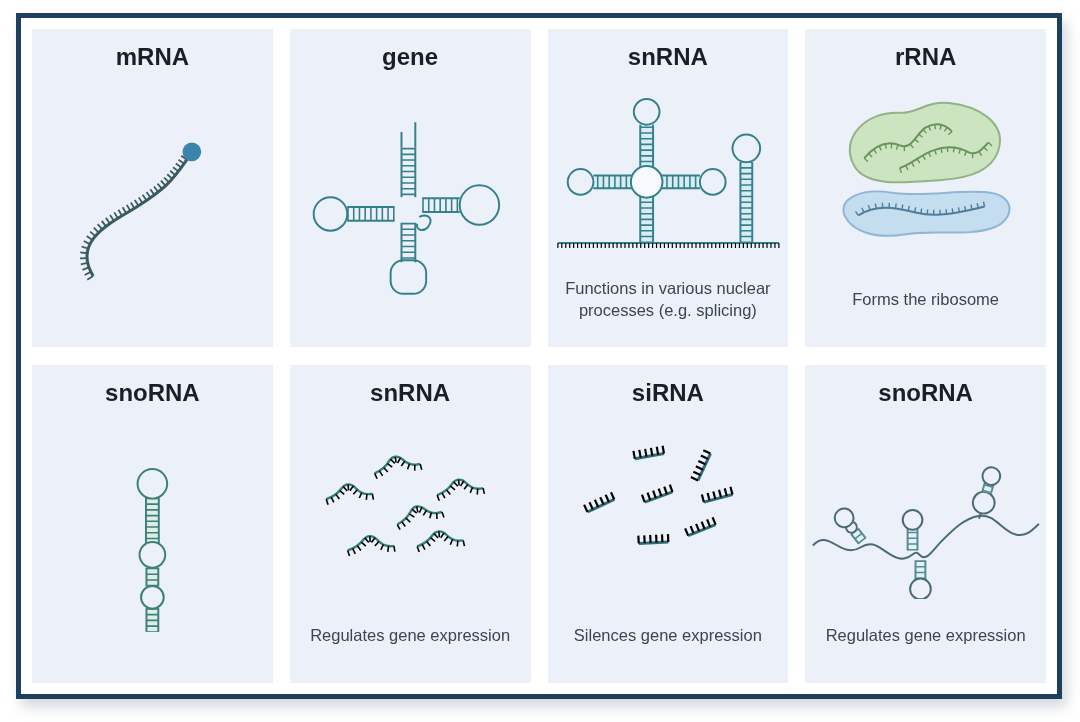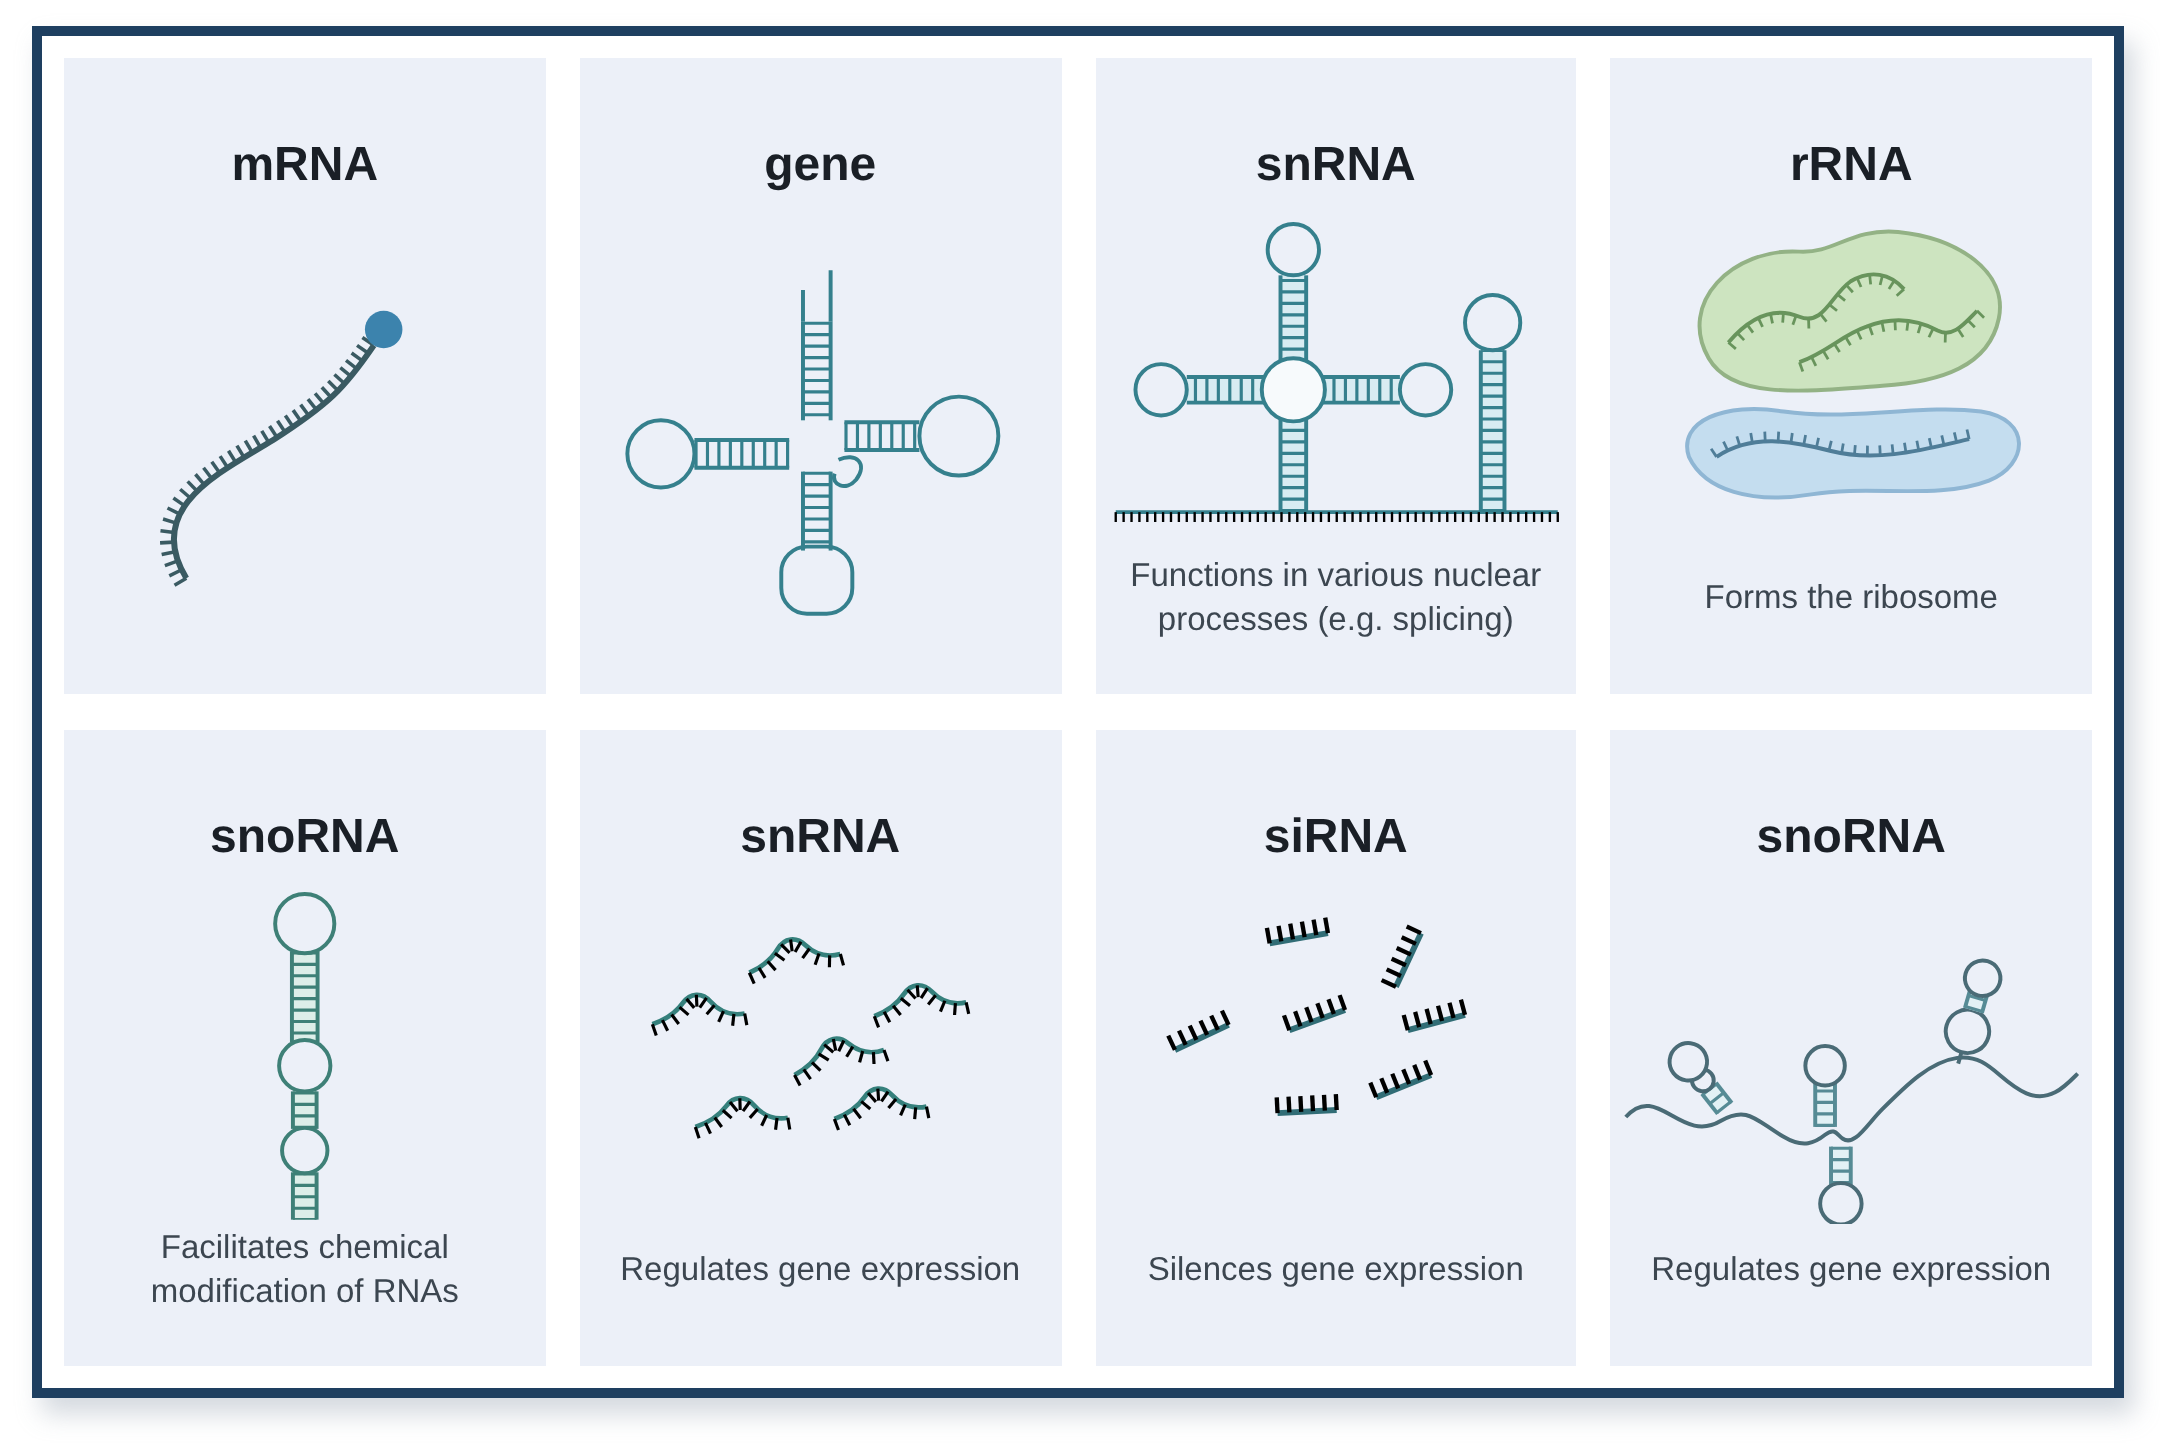--- a/index.html
+++ b/index.html
@@ -15,21 +15,21 @@
   .grid{
     position:absolute;inset:0;padding:11px;
     display:grid;grid-template-columns:repeat(4,1fr);grid-template-rows:1fr 1fr;
     gap:18px 17px;box-sizing:border-box;
   }
   .card{
     background:#ecf0f8;display:flex;flex-direction:column;align-items:center;
     text-align:center;overflow:hidden;
   }
   .title{
-    margin:41px 0 0 0;font-size:24px;font-weight:700;color:#1a1f26;line-height:1.1;
+    margin:15px 0 0 0;font-size:24px;font-weight:700;color:#1a1f26;line-height:1.1;
   }
   .art{
     flex:1;width:100%;display:flex;align-items:center;justify-content:center;min-height:0;
   }
   .art svg{width:244px;height:178px;}
   .desc{
     margin:0 0 24px 0;font-size:16.5px;color:#3c4650;line-height:1.32;
     max-width:218px;height:46px;display:flex;align-items:center;justify-content:center;
   }
 </style>
@@ -321,21 +321,20 @@
               <line x1="122" y1="154" x2="122" y2="178" stroke="#ddeee9" stroke-width="12"></line>
               <line x1="122" y1="154" x2="122" y2="178" stroke="#3e8077" stroke-width="12" stroke-dasharray="1.6 4.2"></line>
               <line x1="116" y1="154" x2="116" y2="178" stroke="#3e8077" stroke-width="2"></line>
               <line x1="128" y1="154" x2="128" y2="178" stroke="#3e8077" stroke-width="2"></line>
             </g>
           <circle cx="122" cy="28" r="15"></circle>
           <circle cx="122" cy="100" r="13"></circle>
           <circle cx="122" cy="143" r="11.5"></circle>
         </svg>
       </div>
-      <p class="desc">Facilitates chemical modification of RNAs</p>
     </section>
 
     <section class="card">
       <h2 class="title">snRNA</h2>
       <div class="art">
         <svg viewBox="0 0 244 180" stroke="#35807c" fill="none" stroke-width="2.4">
           <g transform="translate(84,40) rotate(-8)">
               <path d="M0,13 C7,11 12,8 16,3 C20,-2 26,-2 30,3 C34,8 40,11 47,10"></path>
               <g stroke="currentColor" stroke-width="1.6">
                 <line x1="0" y1="13" x2="1.676188363935195" y2="18.761110359002704"></line>

